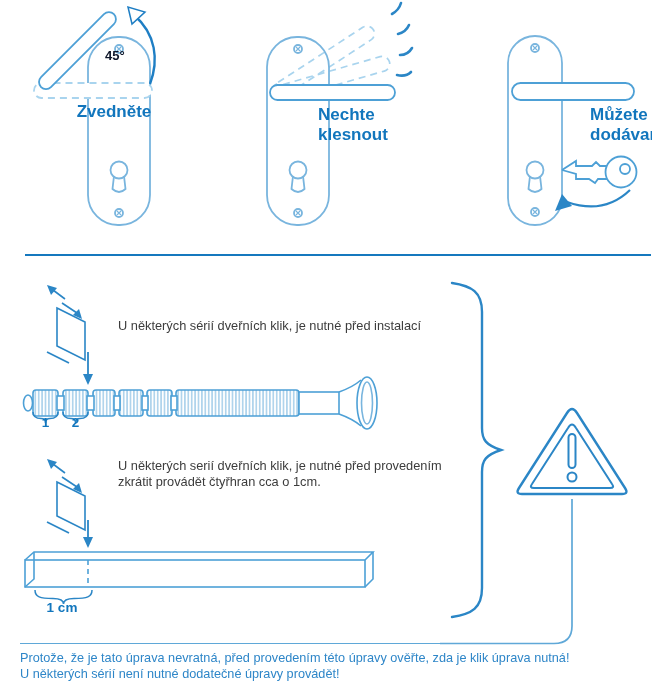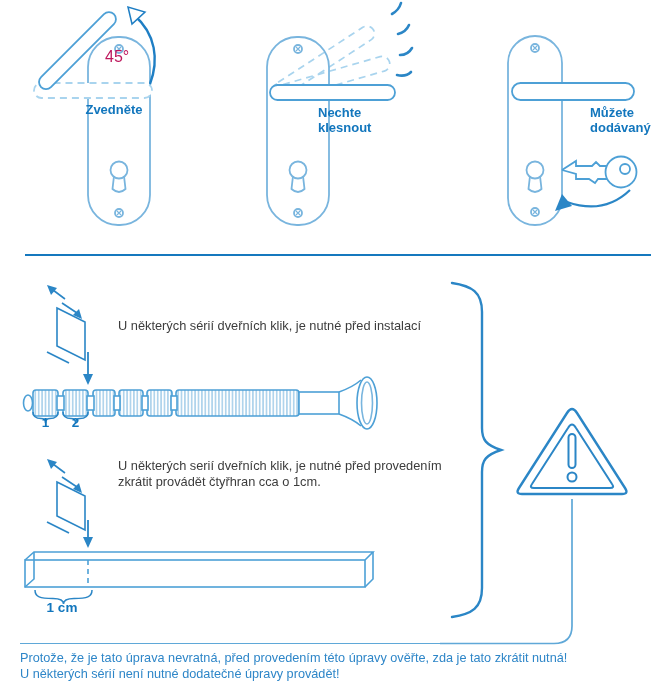--- a/index.html
+++ b/index.html
@@ -1,20 +1,20 @@
 <!DOCTYPE html>
 <html><head>
 <meta charset="utf-8">
 <style>
   html,body{margin:0;padding:0;background:#fff;}
   #page{position:relative;width:652px;height:698px;background:#fff;overflow:hidden;
         font-family:"Liberation Sans",sans-serif;}
   .abs{position:absolute;}
-  .heading{font-weight:bold;font-size:13px;color:#1276bd;letter-spacing:0;}
-  .angle-label{font-weight:normal;font-size:16px;color:#be185d;}
+  .heading{font-weight:bold;font-size:17px;color:#1276bd;letter-spacing:0;}
+  .angle-label{font-weight:bold;font-size:13px;color:#0f172a;}
   .note{font-size:12.8px;color:#3c3c3c;line-height:15.6px;white-space:nowrap;}
   .dim-label{font-weight:bold;font-size:13.5px;color:#1276bd;text-align:center;}
   .footer-note{font-size:12.7px;color:#2e86c8;line-height:16px;white-space:nowrap;}
   .divider{position:absolute;left:25px;top:254px;width:626px;height:0;
            border-top:2.2px solid #1578be;}
   .bottom-rule{position:absolute;left:20px;top:642.5px;width:420px;height:0;
            border-top:1.7px solid #5fa8d8;}
   svg{position:absolute;overflow:visible;}
 </style>
 </head>
@@ -201,17 +201,17 @@
       <g stroke-width="2">
         <rect x="128.5" y="164" width="7" height="34" rx="3.5"></rect>
         <circle cx="132" cy="207" r="4.5"></circle>
       </g>
     </g>
     <path d="M132,229 L132,356 Q132,373.5 114,373.5 L0,373.5" fill="none" stroke="#5fa8d8" stroke-width="1.7"></path>
   </svg>
   <div class="bottom-rule"></div>
 
   <div class="abs footer-note" style="left:20px;top:650px;">
-    <div>Protože, že je tato úprava nevratná, před provedením této úpravy ověřte, zda je tato zkrátit nutná!</div>
+    <div>Protože, že je tato úprava nevratná, před provedením této úpravy ověřte, zda je klik úprava nutná!</div>
     <div>U některých sérií není nutné dodatečné úpravy provádět!</div>
   </div>
 
 </div>
 
 </body></html>

